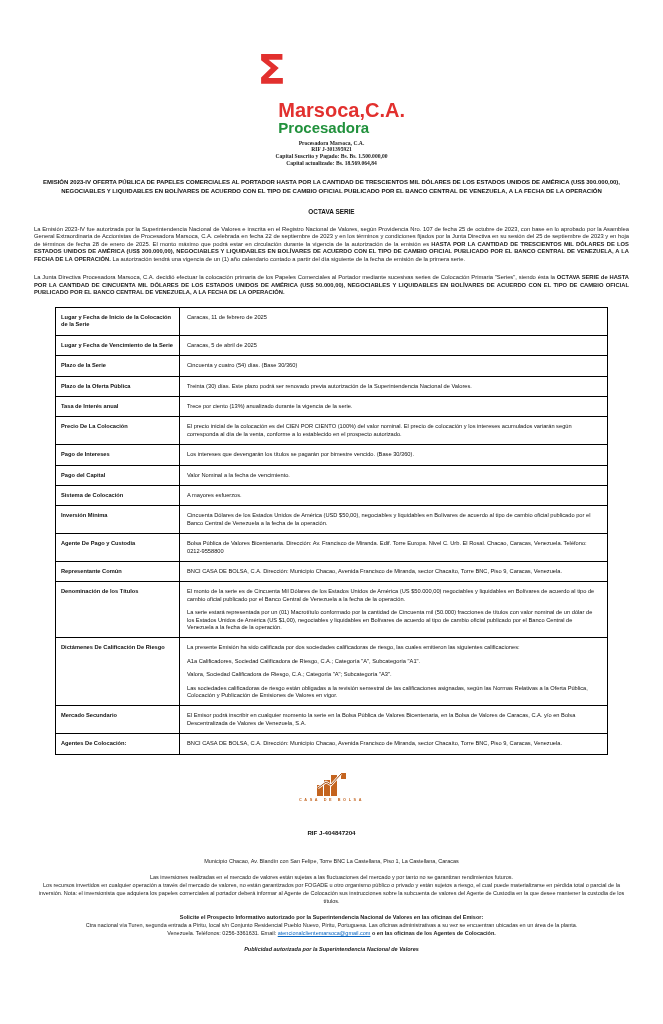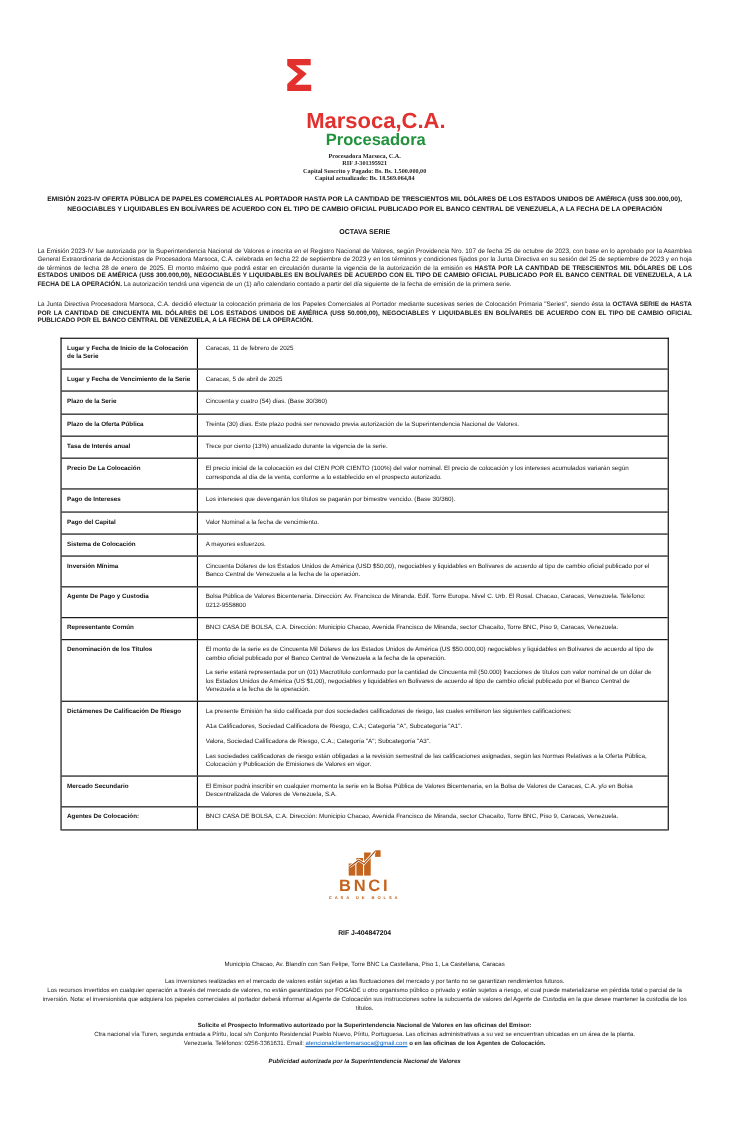--- a/index.html
+++ b/index.html
@@ -14,21 +14,21 @@
   
   .logo-block { display:flex; justify-content:center; align-items:flex-start; }
   .logo-row { display:flex; align-items:flex-start; }
   .sigma {
     font-family:"DejaVu Sans", sans-serif;
     font-size:40px; font-weight:bold; line-height:0.9; color:#e2302e;
     transform:scaleX(1.05); margin-right:-7px;
   }
   .brand-text { padding-top:4px; text-align:left;margin-top:44px; }
   .brand-name { font-size:20px; font-weight:bold; color:#e2302e; letter-spacing:0px; line-height:1; display:block; }
-  .brand-sub  { font-size:15px; font-weight:bold; color:#21913c; line-height:1.1; display:block; text-align:center; }
+  .brand-sub  { font-size:15px; font-weight:bold; color:#21913c; line-height:1.1; display:block; text-align:left; }
 
   
   .company-block {
     margin-top:3px; text-align:center;
     font-family:"Liberation Serif", serif; font-weight:bold;
     font-size:5.6px; line-height:1.25; color:#222;
   }
 
   
   .emission-title {
@@ -211,21 +211,20 @@
 
   <div class="bnci-block">
     <svg class="bnci-icon" width="42" height="26" viewBox="0 0 42 26">
       <rect x="6" y="14" width="6" height="11" fill="#c4641f"></rect>
       <rect x="13" y="9" width="6" height="16" fill="#c4641f"></rect>
       <rect x="20" y="4" width="6" height="21" fill="#c4641f"></rect>
       <rect x="30" y="2" width="5" height="6" fill="#c4641f"></rect>
       <polyline points="7,17 15,11 20,14 30,3" fill="none" stroke="#ffffff" stroke-width="2.4"></polyline>
       <polyline points="7,17 15,11 20,14 30,3" fill="none" stroke="#a34d12" stroke-width="1"></polyline>
     </svg>
-    <div class="bnci-name">BNCI</div>
     <div class="bnci-tag">CASA DE BOLSA</div>
   </div>
 
   <div class="rif2">RIF J-404847204</div>
 
   <div class="footer">
     <div>Municipio Chacao, Av. Blandín con San Felipe, Torre BNC La Castellana, Piso 1, La Castellana, Caracas</div>
     <div class="gap"></div>
     <div>Las inversiones realizadas en el mercado de valores están sujetas a las fluctuaciones del mercado y por tanto no se garantizan rendimientos futuros.</div>
     <div class="f-wide">Los recursos invertidos en cualquier operación a través del mercado de valores, no están garantizados por FOGADE u otro organismo público o privado y están sujetos a riesgo, el cual puede materializarse en pérdida total o parcial de la inversión. Nota: el inversionista que adquiera los papeles comerciales al portador deberá informar al Agente de Colocación sus instrucciones sobre la subcuenta de valores del Agente de Custodia en la que desee mantener la custodia de los títulos.</div>

